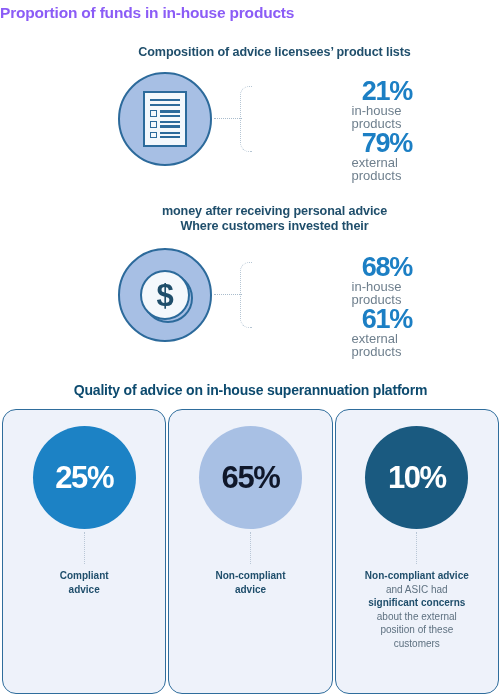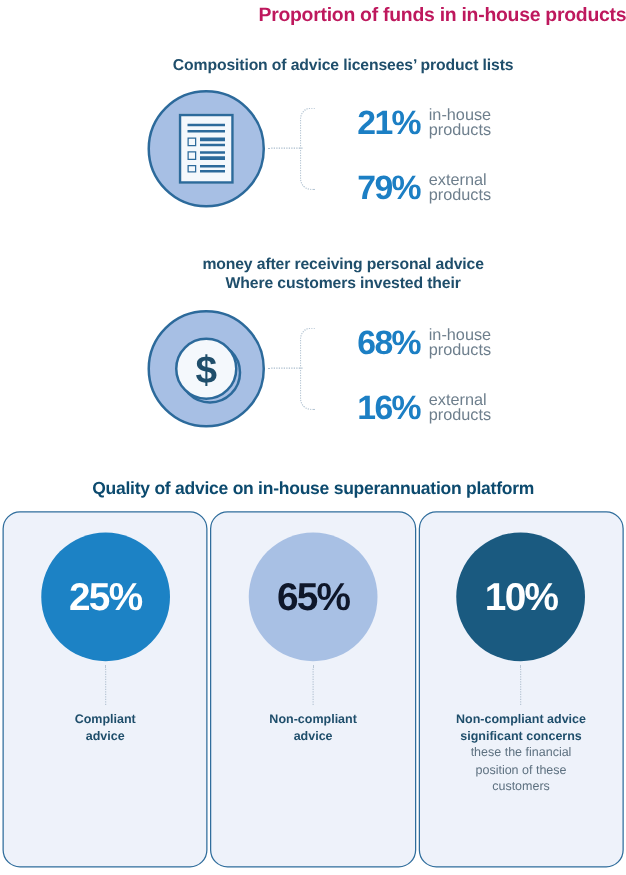--- a/index.html
+++ b/index.html
@@ -14,24 +14,24 @@
     overflow: hidden;
     font-family: "Liberation Sans", sans-serif;
     -webkit-font-smoothing: antialiased;
   }
 
   
   .main-title {
     position: absolute;
     left: 0; right: 0;
     top: 4px;
-    text-align: right;
+    text-align: left;
     font-size: 15.5px;
     font-weight: bold;
-    color: #be185d;
+    color: #8b5cf6;
     letter-spacing: -0.2px;
   }
   .sub-title {
     position: absolute;
     left: 0; right: 0;
     text-align: center;
     font-size: 12.6px;
     font-weight: bold;
     color: #1F4E6B;
     line-height: 15px;
@@ -171,20 +171,21 @@
   .pct-rows {
     position: absolute;
     left: 258px;
     top: 6px;
     width: 230px;
   }
   .pct-row {
     display: flex;
     align-items: center;
     height: 40px;
+    flex-direction: column;
   }
   .pct-row + .pct-row { margin-top: 12px; }
   .pct-value {
     font-size: 27px;
     font-weight: bold;
     color: #1C7FC4;
     letter-spacing: -1.3px;
     width: 78px;
     text-align: right;
     line-height: 1;
@@ -325,21 +326,21 @@
 
   <div class="pct-rows">
     <div class="pct-row">
       <div class="pct-value">68%</div>
       <div class="pct-label">
         <span class="caption-line">in-house</span>
         <span class="caption-line">products</span>
       </div>
     </div>
     <div class="pct-row">
-      <div class="pct-value">16%</div>
+      <div class="pct-value">61%</div>
       <div class="pct-label">
         <span class="caption-line">external</span>
         <span class="caption-line">products</span>
       </div>
     </div>
   </div>
 </div>
 
 <div class="section-title-2">Quality of advice on in-house superannuation platform</div>
 
@@ -364,20 +365,21 @@
 
     </div>
   </div>
 
   <div class="card">
     <div class="card-circle" id="circle-2" style="background: rgb(26, 90, 128); color: rgb(255, 255, 255);">10%</div>
     <div class="card-connector"></div>
     <div class="card-caption">
       <b class="caption-line">Non-compliant advice</b>
 
+      <span class="caption-line">and ASIC had</span>
       <b class="caption-line">significant concerns</b>
-      <span class="caption-line">these the financial</span>
+      <span class="caption-line">about the external</span>
       <span class="caption-line">position of these</span>
       <span class="caption-line">customers</span>
     </div>
   </div>
 
 </div>
 
 </body></html>

